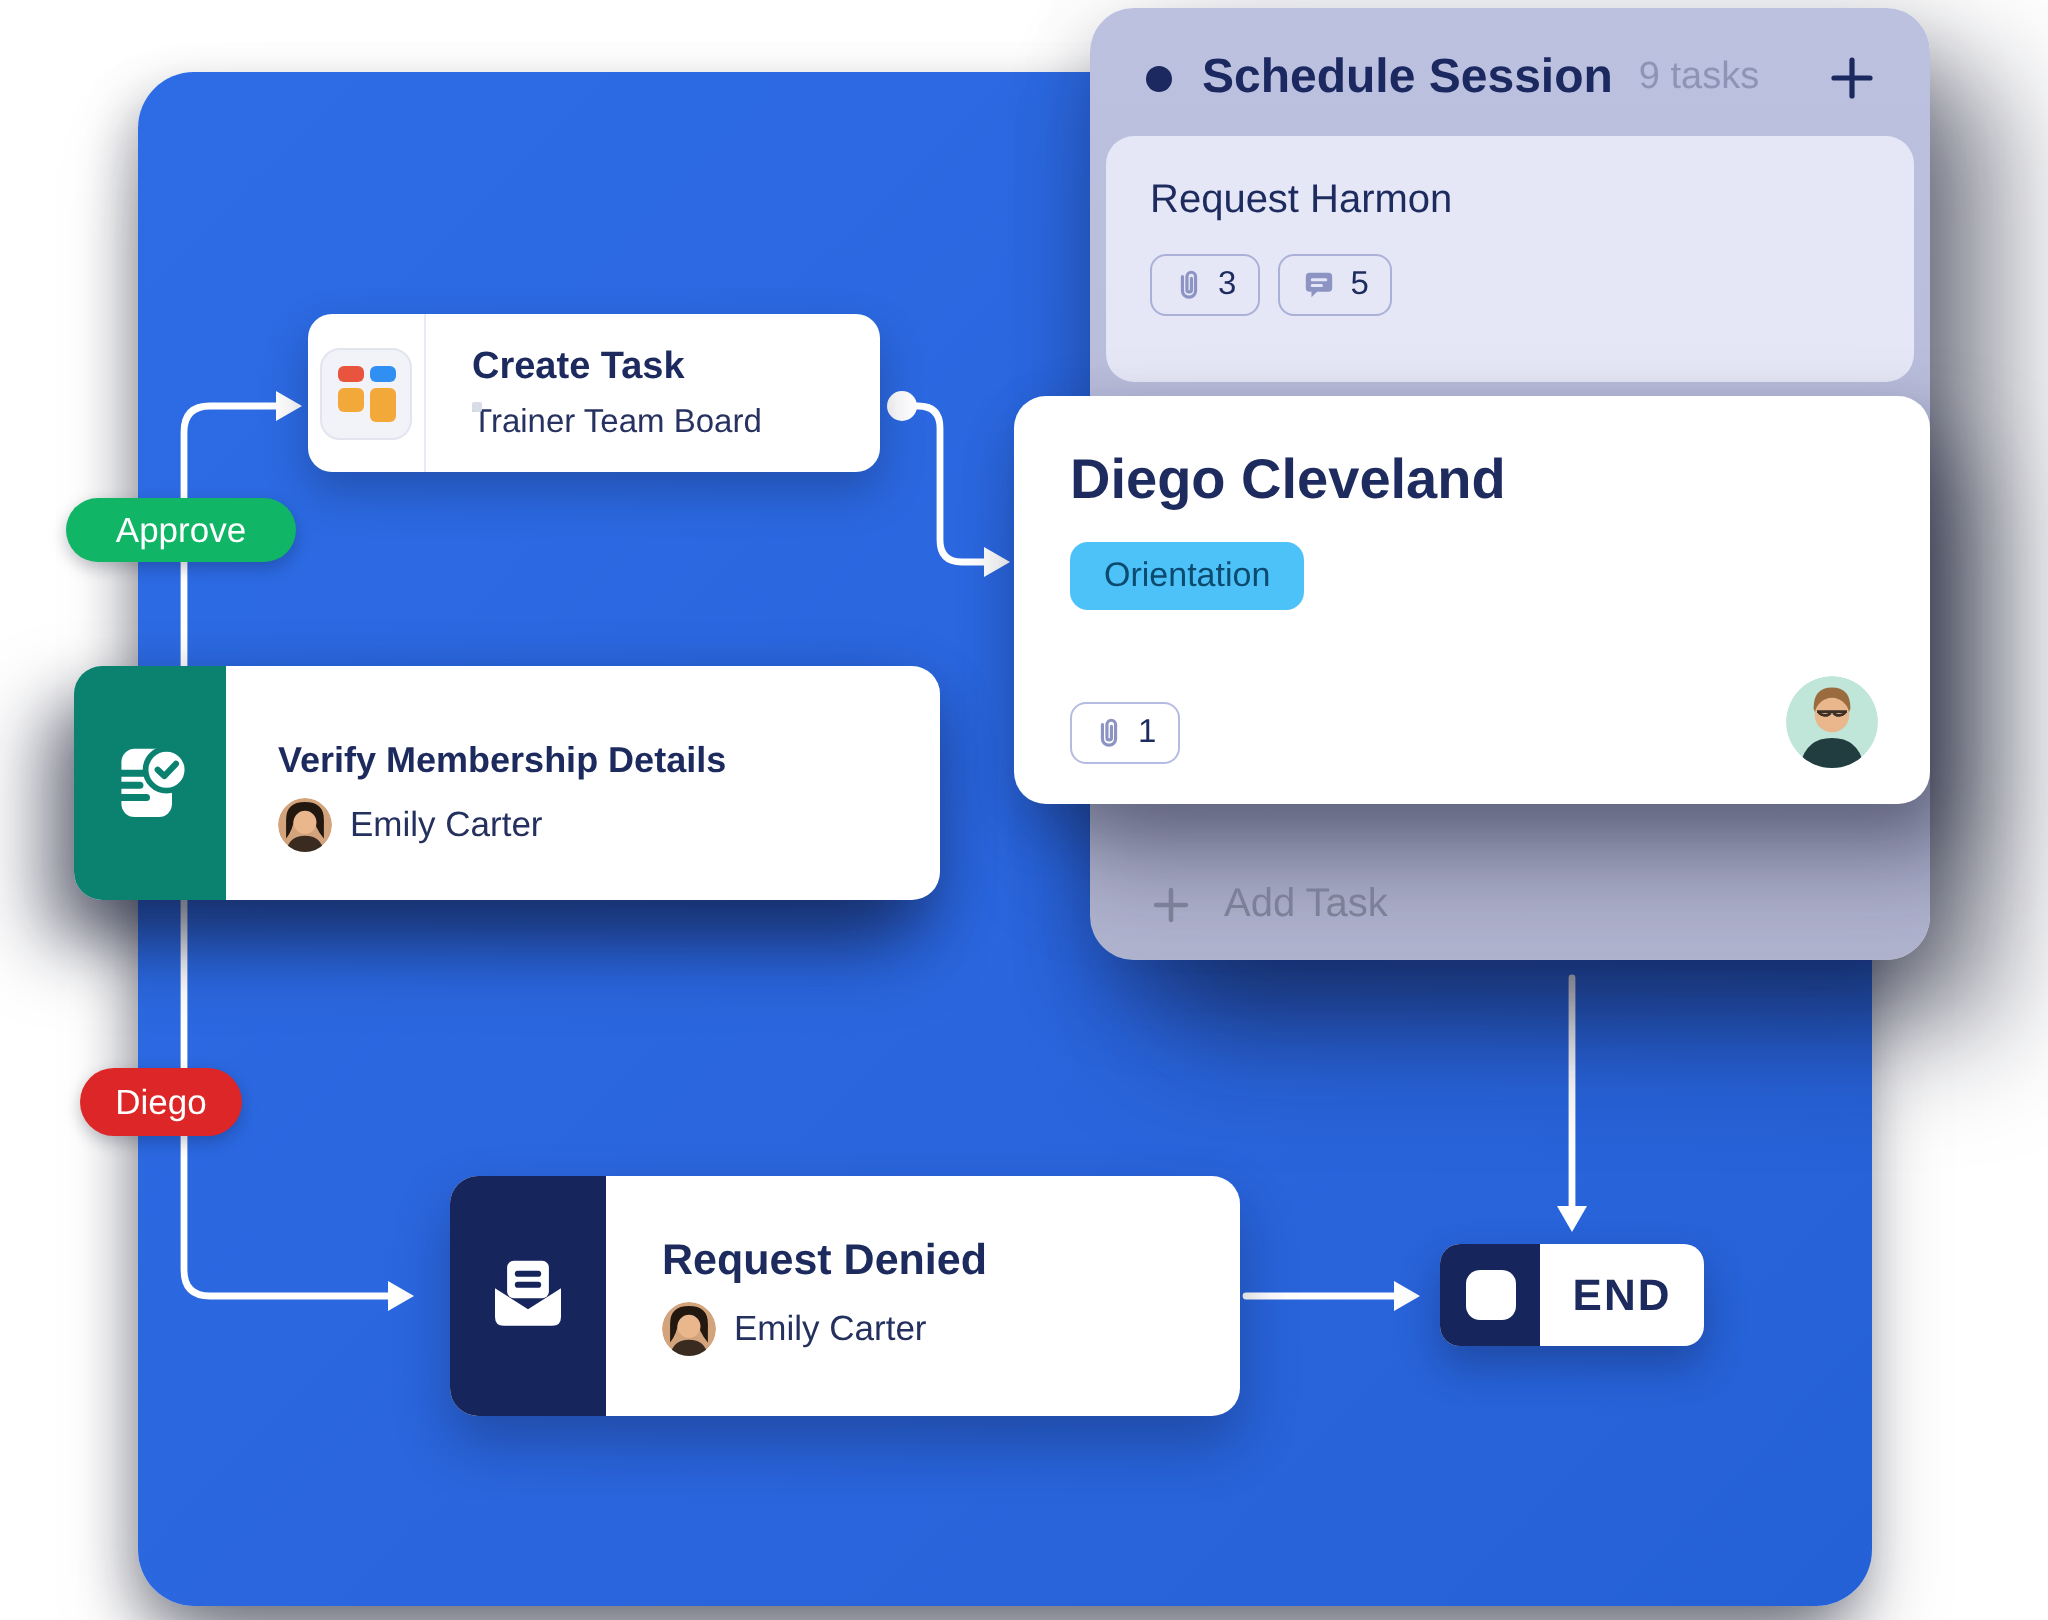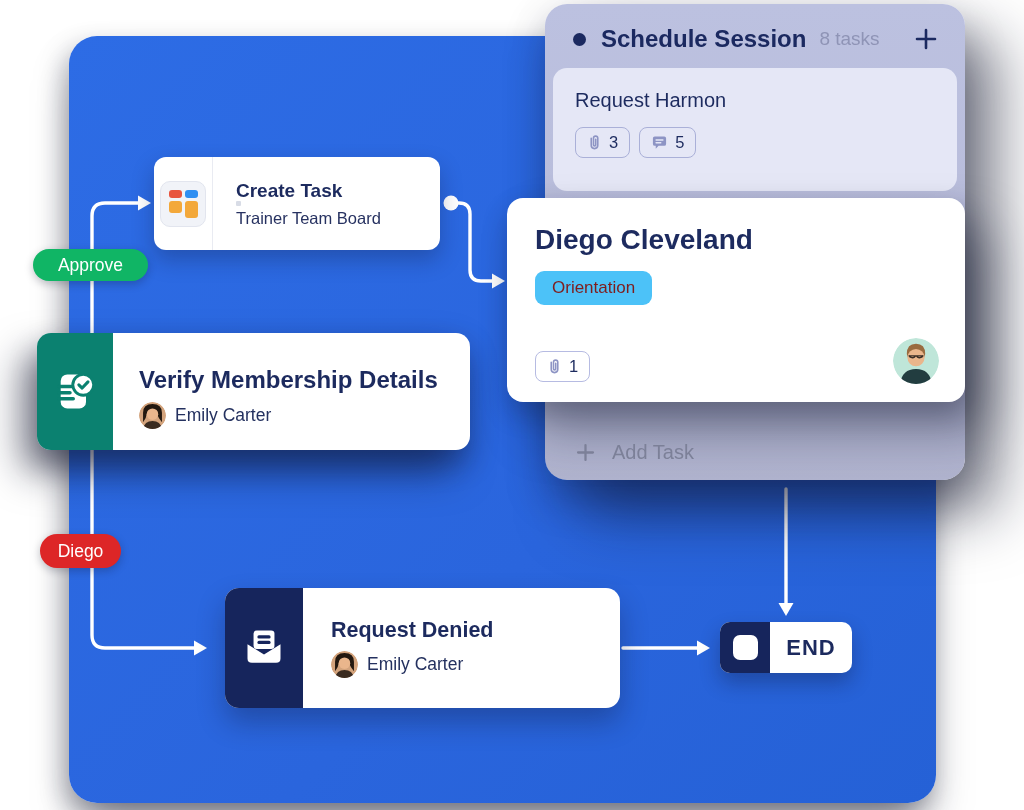--- a/index.html
+++ b/index.html
@@ -17,42 +17,42 @@
   
   .node{position:absolute;display:flex;background:#fff;border-radius:14px;z-index:3;}
   .node .icon-block{display:flex;align-items:center;justify-content:center;flex:0 0 auto;}
   .node .txt{display:flex;flex-direction:column;justify-content:center;}
   .n-title{color:#1c2a5e;font-weight:700;}
   .assignee{display:flex;align-items:center;margin-top:8px;}
   .assignee .nm{color:#24315f;font-size:17.5px;margin-left:9px;}
   .avatar{border-radius:50%;overflow:hidden;flex:0 0 auto;}
 
   
-  .create-node{left:154px;top:157px;width:286px;height:93px;border-radius:12px;
+  .create-node{left:154px;top:157px;width:286px;height:79px;border-radius:12px;
     box-shadow:0 10px 22px rgba(16,22,50,.28);}
   .create-node .icon-block{width:59px;border-right:1px solid #e9ebf2;border-radius:12px 0 0 12px;}
   .ct-btn{width:46px;height:46px;border-radius:10px;background:#f1f3f8;border:1px solid #e2e5ee;
     display:flex;align-items:center;justify-content:center;}
   .kanban{position:relative;width:29px;height:28px;}
   .kanban i{position:absolute;border-radius:3px;}
   .kb-red{left:0;top:0;width:13px;height:8px;background:#e8543e;}
   .kb-blue{left:16px;top:0;width:13px;height:8px;background:#2f8ff2;}
   .kb-am1{left:0;top:11px;width:13px;height:12px;background:#f3a83a;}
   .kb-am2{left:16px;top:11px;width:13px;height:17px;background:#f3a83a;}
   .create-node .txt{padding-left:23px;position:relative;}
   .create-node .n-title{font-size:19px;}
   .create-node .sub{font-size:16.5px;color:#273261;margin-top:7px;}
   .mini-sq{position:absolute;left:23px;top:44px;width:5px;height:5px;background:#d8dce6;border-radius:1px;}
 
   
   .verify-node{left:37px;top:333px;width:433px;height:117px;
     box-shadow:-16px 22px 38px rgba(14,18,42,.5),0 14px 28px rgba(14,18,42,.3);}
   .verify-node .icon-block{width:76px;background:#0b8170;border-radius:14px 0 0 14px;}
   .verify-node .txt{padding-left:26px;}
-  .verify-node .n-title{font-size:24px;margin-top:12px;}
+  .verify-node .n-title{font-size:18px;margin-top:12px;}
 
   
   .request-node{left:225px;top:588px;width:395px;height:120px;
     box-shadow:0 14px 28px rgba(14,18,42,.3);}
   .request-node .icon-block{width:78px;background:#16255c;border-radius:14px 0 0 14px;}
   .request-node .txt{padding-left:28px;}
   .request-node .n-title{font-size:21.5px;}
 
   
   .end-node{left:720px;top:622px;width:132px;height:51px;border-radius:10px;
@@ -84,21 +84,21 @@
   .card-name{font-size:20px;color:#1d2b5f;font-weight:500;}
   .meta-row{display:flex;align-items:center;margin-top:15px;}
   .meta-badge{display:inline-flex;align-items:center;height:31px;padding:0 11px;border:1.5px solid #aab0d8;
     border-radius:8px;margin-right:9px;color:#1d2b5f;font-size:16.5px;}
   .meta-badge svg{margin-right:7px;}
   .meta-badge.on-white{border-color:#b6bbe2;background:#fff;}
 
   .card-d{position:absolute;left:-38px;top:194px;width:458px;height:204px;background:#fff;border-radius:16px;
     padding:26px 28px;box-shadow:26px 30px 50px rgba(14,18,42,.38),0 12px 26px rgba(14,18,42,.22);}
   .card-d .card-name{font-size:28px;font-weight:700;}
-  .tag{display:inline-block;margin-top:15px;background:#4cc2f8;color:#7f1d1d;font-size:17px;
+  .tag{display:inline-block;margin-top:15px;background:#4cc2f8;color:#0c4a6e;font-size:17px;
     padding:7px 17px;border-radius:9px;}
   .card-d .meta-row{position:absolute;left:28px;bottom:20px;margin:0;}
   .card-d .avatar{position:absolute;right:26px;bottom:18px;width:46px;height:46px;}
 
   .add-task{position:absolute;left:30px;bottom:16px;display:flex;align-items:center;background:transparent;
     border:none;cursor:pointer;padding:0;}
   .add-task .lbl{margin-left:16px;font-size:20px;color:#7c8098;}
 
   .sm-avatar{width:27px;height:27px;}
 </style>
@@ -207,21 +207,21 @@
     </div>
     <div class="txt">
       <span class="n-title">END</span>
     </div>
   </div>
 
   <div class="panel">
     <div class="panel-head">
       <span class="col-dot"></span>
       <span class="panel-title">Schedule Session</span>
-      <span class="task-count">8 tasks</span>
+      <span class="task-count">9 tasks</span>
       <button class="panel-plus" aria-label="add">
         <svg width="24" height="24" viewBox="0 0 24 24">
           <path d="M12 3 V21 M3 12 H21" stroke="#1b2960" stroke-width="2.6" stroke-linecap="round"></path>
         </svg>
       </button>
     </div>
 
     <div class="tcard card-a">
       <div class="card-name">Request Harmon</div>
       <div class="meta-row">

